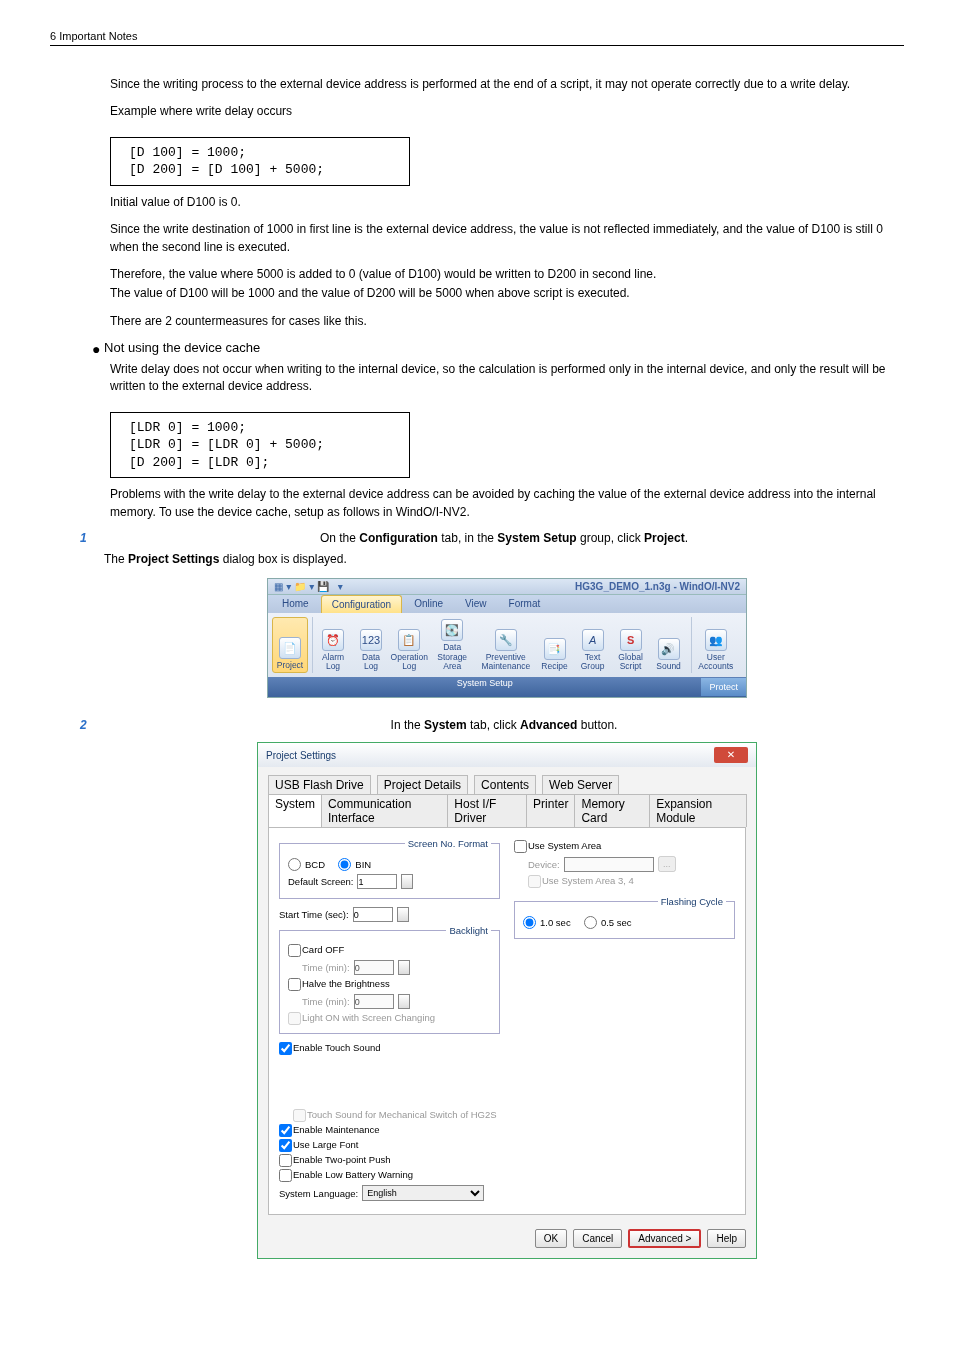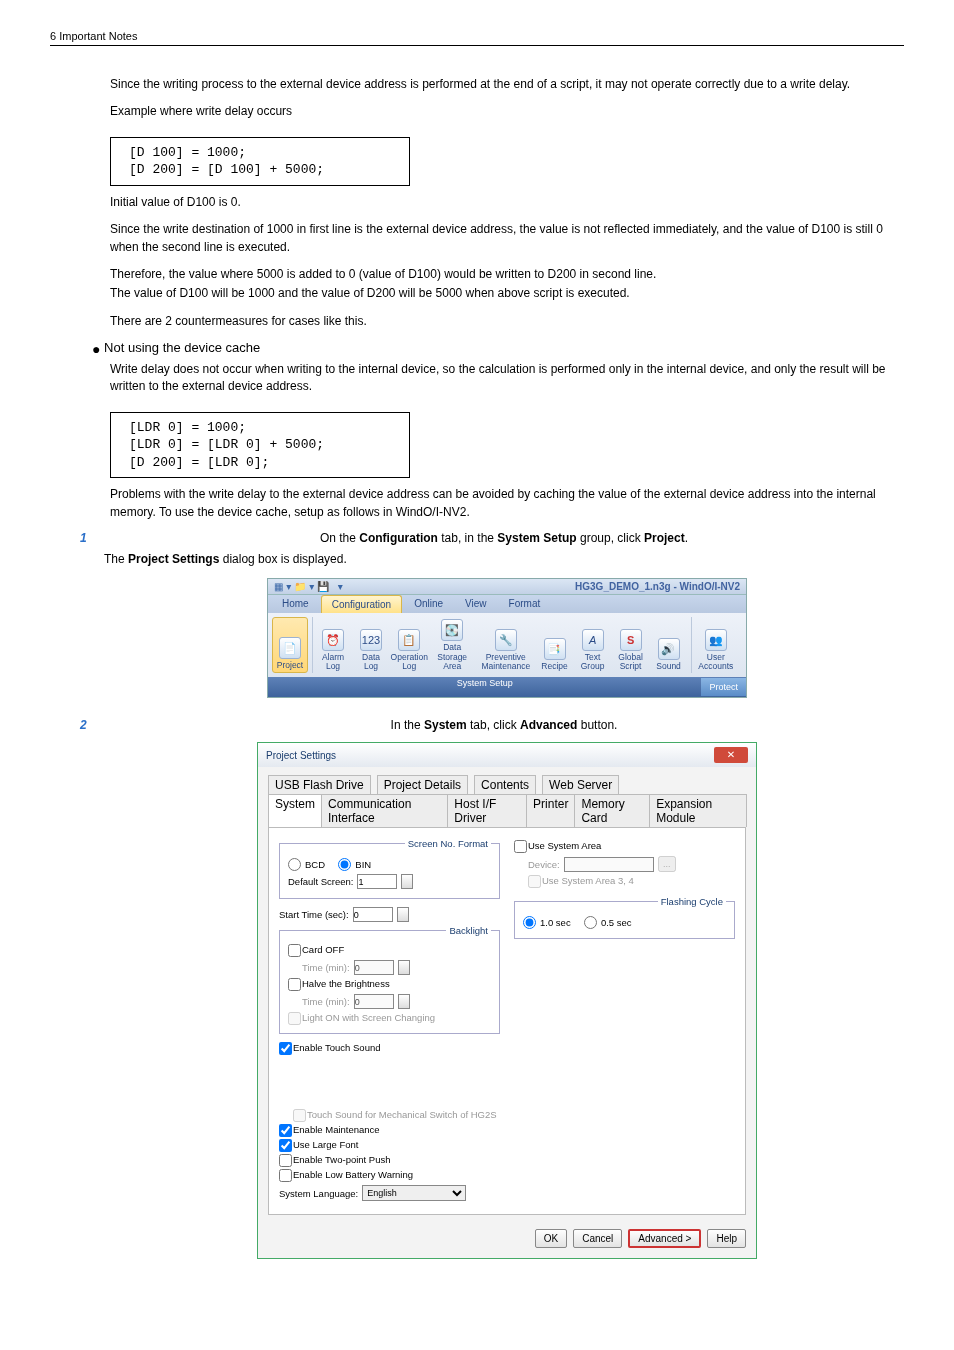--- a/index.html
+++ b/index.html
@@ -225,21 +225,21 @@
   .dlg-btns button {
     font-size: 10px;
     padding: 2px 8px;
     border: 1px solid #888;
     background: linear-gradient(#fefefe,#e3e3e3);
     border-radius: 2px;
   }
   .dlg-btns button.adv {
     border: 2px solid #c33;
   }
-  select.langsel { font-size:9px; width:104px; height:16px; border:1px solid #888;}
+  select.langsel { font-size:9px; width:122px; height:16px; border:1px solid #888;}
 </style>
 </head>
 <body>
 
 <div class="page">
   <div class="hdr">6 Important Notes</div>
 
 
   <div class="body-indent">
     <p>Since the writing process to the external device address is performed at the end of a script, it may not operate correctly due to a write delay.</p>

